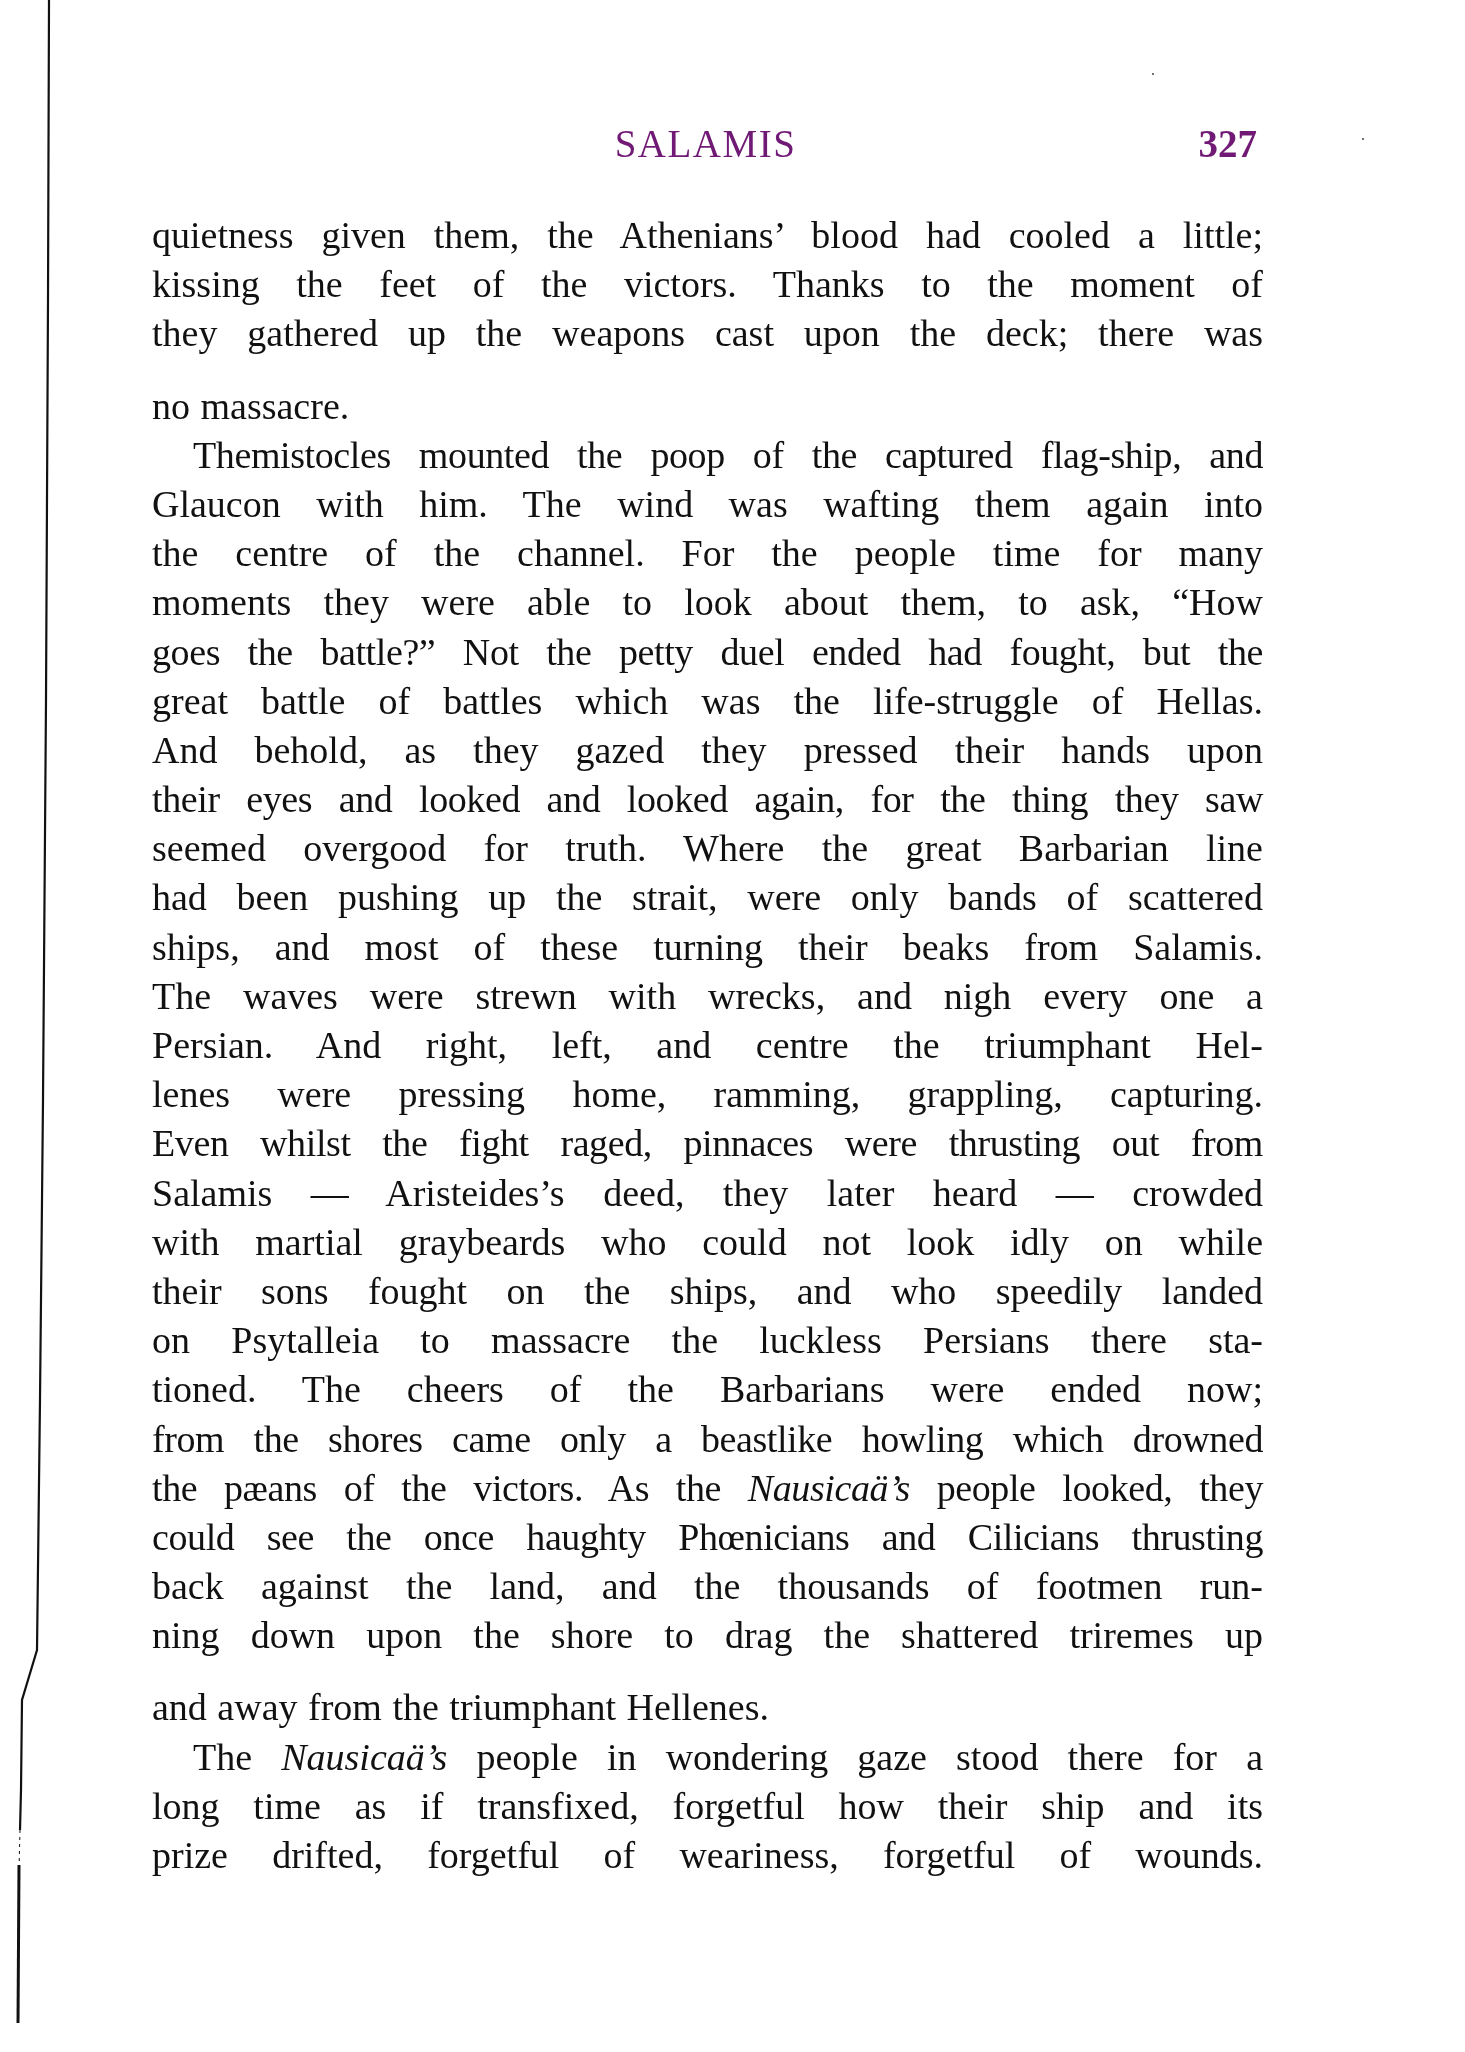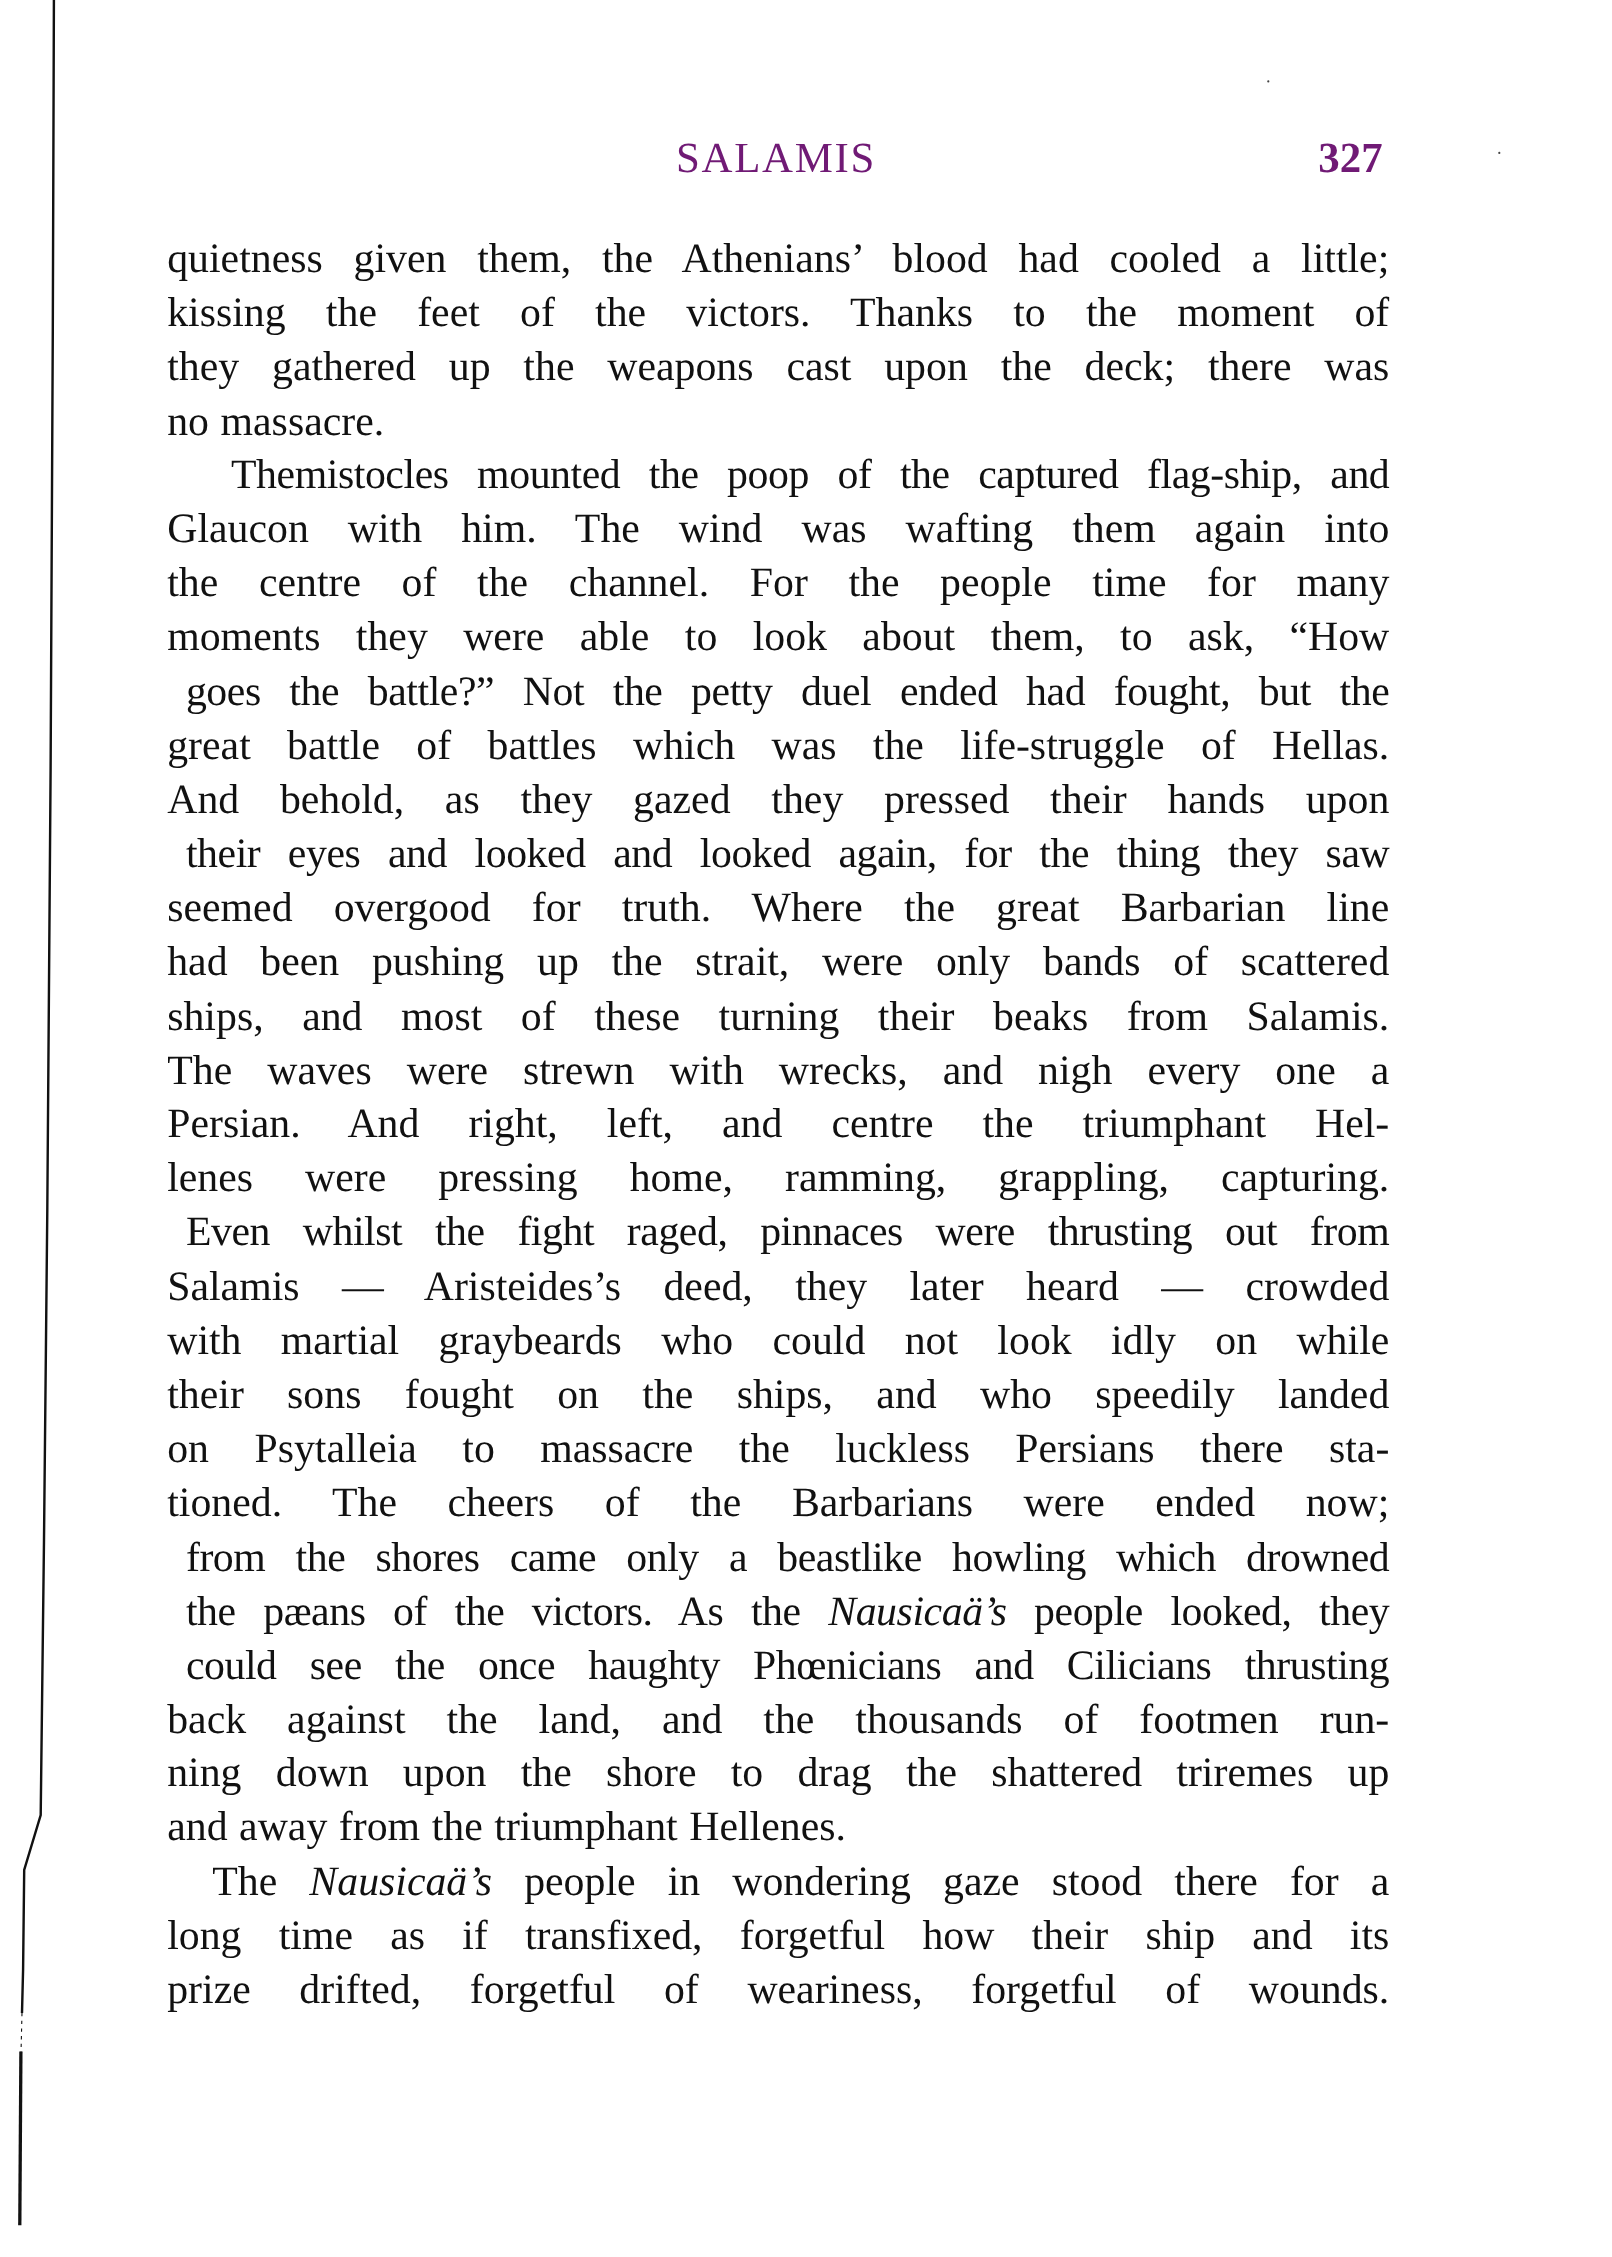--- a/index.html
+++ b/index.html
@@ -9,23 +9,23 @@
   .speck { position: absolute; width: 2px; height: 2px; background: #444; border-radius: 1px; }
   .running-head { position: absolute; left: 152px; width: 1111px; top: 120px; height: 48px;
     font-family: "Liberation Serif", "DejaVu Serif", serif; color: #701a75; }
   .running-title { position: absolute; left: 0; right: 0; top: 0; text-align: center;
     font-size: 39px; letter-spacing: 1.5px; line-height: 48px; padding-left: 0; }
   .running-title span { position: relative; left: -2px; }
   .folio { position: absolute; right: 6px; top: 0; font-size: 39px; line-height: 48px; font-weight: bold; }
   .body-text { position: absolute; left: 152px; top: 211px; width: 1111px;
     font-family: "Liberation Serif", "DejaVu Serif", serif; font-size: 38px; line-height: 49.2px; color: #111; }
   .line { display: block; height: 49.2px; text-align: justify; text-align-last: justify; white-space: normal; overflow: visible; word-spacing: 1px; }
-  .line.last { text-align: left; text-align-last: left; }
+  .line.last { text-align: left; text-align-last: left; margin-top: 23px; }
   .line.indent { padding-left: 41px; }
-  .line.tight { letter-spacing: -0.4px; margin-left: 17px; }
+  .line.tight { letter-spacing: -0.4px; }
   .it { font-style: italic; }
 </style>
 </head>
 <body>
 
 <div class="page">
 
   <svg class="margin-line" viewBox="0 0 80 2052" width="80" height="2052">
     <path d="M49 0 L48 300 L46 700 L43 1100 L40 1400 L37 1650 L22 1700 L21 1790 L20 1830" stroke="#111" stroke-width="2.2" fill="none"></path>
     <path d="M20 1830 L19 1870" stroke="#111" stroke-width="1" fill="none" stroke-dasharray="3 4"></path>

